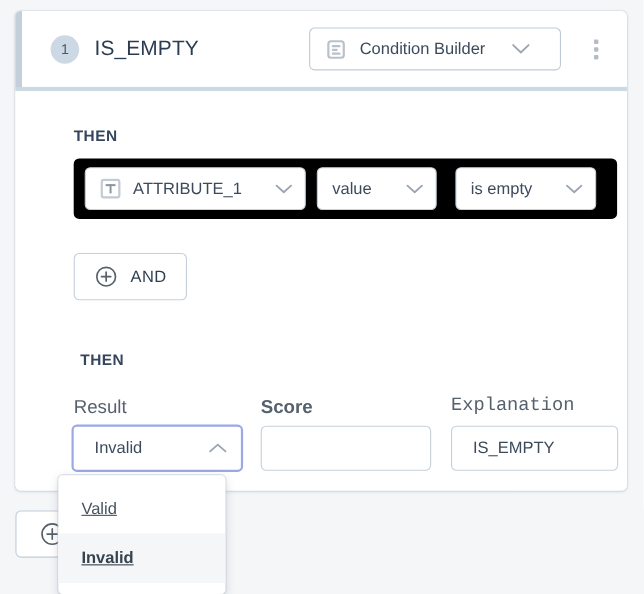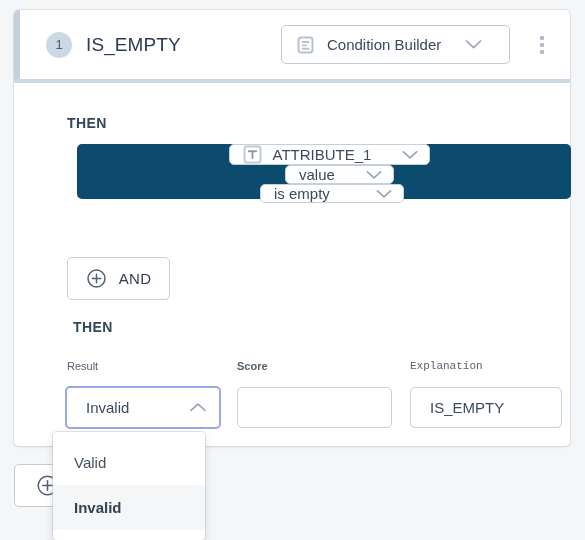--- a/index.html
+++ b/index.html
@@ -145,31 +145,30 @@
     font-weight: bold;
     color: #34455c;
     letter-spacing: 0.45px;
   }
   .when-label { position: absolute; left: 53px; top: 32px; }
   .then-label { position: absolute; left: 59px; top: 236px; }
 
   
   .cond-tray {
     position: absolute;
-    left: 63px;
+    left: 53px;
     top: 61px;
     width: 494px;
     height: 55px;
-    background: #0c4a6e;
+    background: #000000;
     border-radius: 5px;
     display: flex;
     align-items: center;
     box-sizing: border-box;
     padding-left: 10px;
-    flex-direction: column;
   }
 
   .pill {
     height: 39px;
     box-sizing: border-box;
     background: #fff;
     border: 1px solid #c5d0da;
     border-radius: 5px;
     display: flex;
     align-items: center;
@@ -180,54 +179,53 @@
     font-size: 15px;
     color: #3c4a5c;
     white-space: nowrap;
   }
   .pill .chev { margin-left: 16px; }
 
   .pill-attr { width: 201px; }
   .pill-attr .t-icon { flex: none; margin-right: 11px; }
   .pill-attr .chev { margin-left: auto; }
 
-  .pill-value { width: 109px; margin-left: 21px; }
+  .pill-value { width: 109px; margin-left: 10px; }
   .pill-value .chev { margin-left: auto; }
 
-  .pill-op { width: 144px; margin-left: 6px; }
+  .pill-op { width: 128px; margin-left: 17px; }
   .pill-op .chev { margin-left: auto; }
 
   
   .and-btn {
     position: absolute;
     left: 53px;
     top: 147px;
     width: 103px;
     height: 43px;
     box-sizing: border-box;
     border: 1px solid #c5d0da;
     border-radius: 5px;
     background: #fff;
     display: flex;
     align-items: center;
     justify-content: center;
     cursor: pointer;
-    margin-top: 27px;
   }
   .and-btn .and-text {
     margin-left: 12px;
     font-size: 15px;
     color: #2f3e50;
     letter-spacing: 0.3px;
   }
 
   
   .field-label {
     position: absolute;
-    font-size: 11px;
+    font-size: 17px;
     color: #56616e;
   }
   .lbl-result { left: 53px; top: 277px; }
   .lbl-score { left: 223px; top: 277px; font-weight: bold; }
   .lbl-expl  { left: 396px; top: 277px; font-family: Liberation Mono, monospace; }
 
   .result-select {
     position: absolute;
     left: 51px;
     top: 303px;
@@ -277,20 +275,21 @@
   }
   .menu-item {
     height: 45px;
     display: flex;
     align-items: center;
     padding-left: 21px;
     font-size: 15px;
     color: #46525f;
     cursor: pointer;
     box-sizing: border-box;
+    text-decoration: underline;
   }
   .menu-item.selected {
     background: #f4f6f8;
     font-weight: bold;
     color: #37434f;
   }
 
   
   .add-fab {
     position: absolute;

